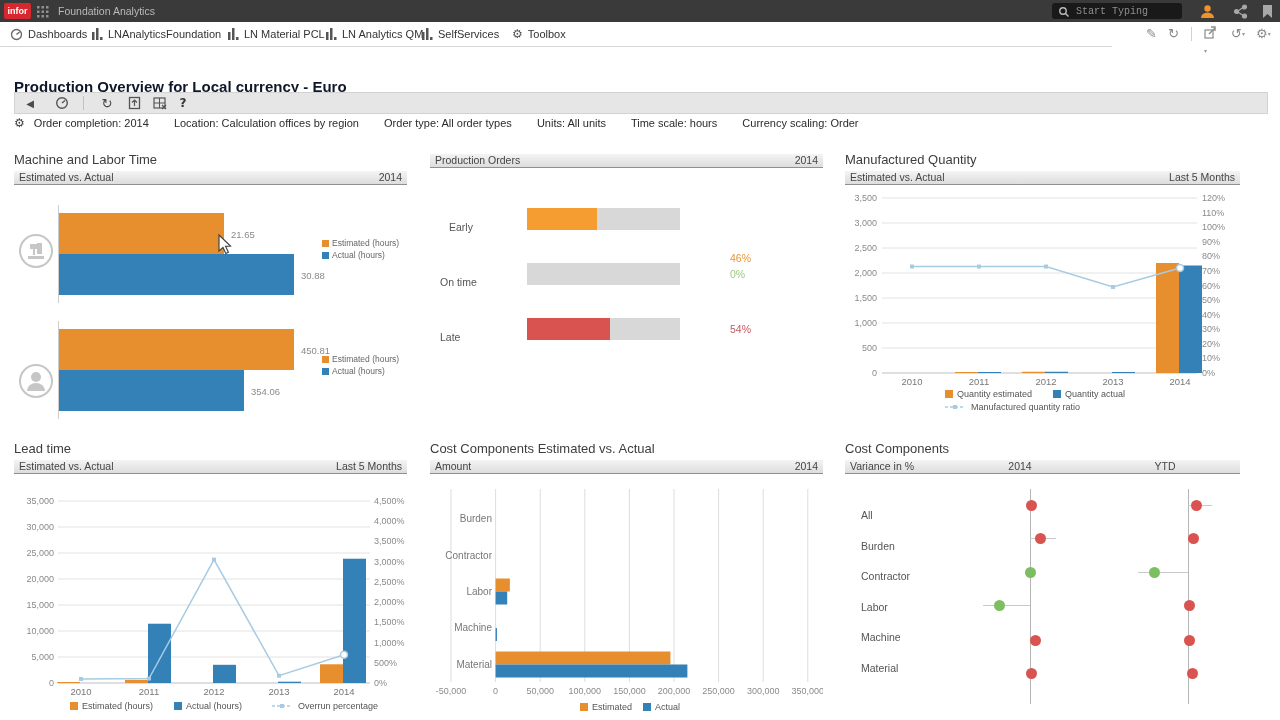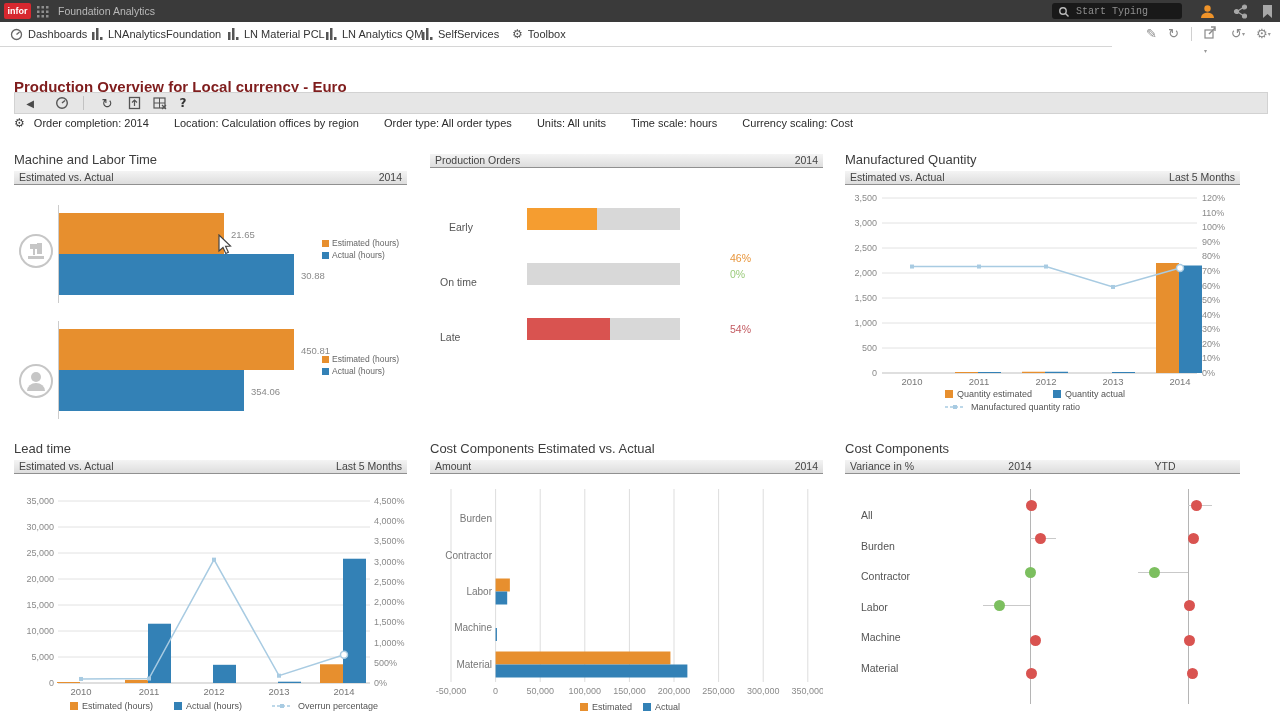--- a/index.html
+++ b/index.html
@@ -18,21 +18,21 @@
   .tb-ic{position:absolute;top:4px}
   
   .navbar{position:absolute;left:0;top:22px;width:1112px;height:24px;background:#fff;border-bottom:1px solid #d6d6d6;z-index:29}
   .nav-item{position:absolute;top:0;height:24px;display:flex;align-items:center;gap:5px;cursor:pointer}
   .nav-item span.lbl{font-size:11px;color:#333}
   .nav-act{position:absolute;top:4px;color:#8a8a8a;font-size:13px;
     font-family:"DejaVu Sans",sans-serif;line-height:16px;cursor:pointer}
   .caret{font-size:6px;color:#999;vertical-align:2px}
   .nav-divider{position:absolute;top:5px;width:1px;height:14px;background:#d0d0d0}
   
-  .page-title{position:absolute;left:14px;top:68px;font-size:15px;color:#7f1d1d}
+  .page-title{position:absolute;left:14px;top:68px;font-size:15px;color:#0f172a}
   .toolbar{position:absolute;left:14px;top:92px;width:1252px;height:20px;background:#e6e6e6;border:1px solid #d2d2d2}
   .toolbar .tbtn{position:absolute;top:0;height:20px;display:flex;align-items:center;justify-content:center;
     color:#4a4a4a;font-size:11px;cursor:pointer;font-family:"DejaVu Sans",sans-serif}
   .tb-divider{position:absolute;top:3px;width:1px;height:14px;background:#c2c2c2}
   .filterbar{position:absolute;left:14px;top:116px;height:14px;font-size:11px;color:#2b2b2b;white-space:nowrap}
   .filter-item{margin-right:22px;cursor:pointer}
   .filter-item b{font-weight:normal}
   
   .panel{position:absolute}
   .panel-title{margin:0;font-size:13px;font-weight:400;color:#3d3d3d;height:17px}
@@ -189,21 +189,21 @@
   <div class="tbtn" style="left:162px;width:12px;font-weight:bold;font-size:12px;color:#333">?</div>
 </div>
 
 <div class="filterbar">
   <span style="font-family:'DejaVu Sans',sans-serif;font-size:12px;color:#3c3c3c;margin-right:6px">⚙</span>
   <span class="filter-item"><b>Order completion:</b> <span>2014</span></span>
   <span class="filter-item"><b>Location:</b> <span>Calculation offices by region</span></span>
   <span class="filter-item"><b>Order type:</b> <span>All order types</span></span>
   <span class="filter-item"><b>Units:</b> <span>All units</span></span>
   <span class="filter-item"><b>Time scale:</b> <span>hours</span></span>
-  <span class="filter-item"><b>Currency scaling:</b> <span>Cost</span></span>
+  <span class="filter-item"><b>Currency scaling:</b> <span>Order</span></span>
 </div>
 
 <section class="panel" style="left:14px;top:152px;width:393px;height:273px">
   <h3 class="panel-title">Machine and Labor Time</h3>
   <div class="panel-subheader">
     <span class="sub-left">Estimated vs. Actual</span>
     <span class="sub-right">2014</span>
   </div>
   <div class="panel-body" id="body-0" style="height:239px">
       <svg width="40" height="40" class="abs" style="left: 2px; top: 46px;">

